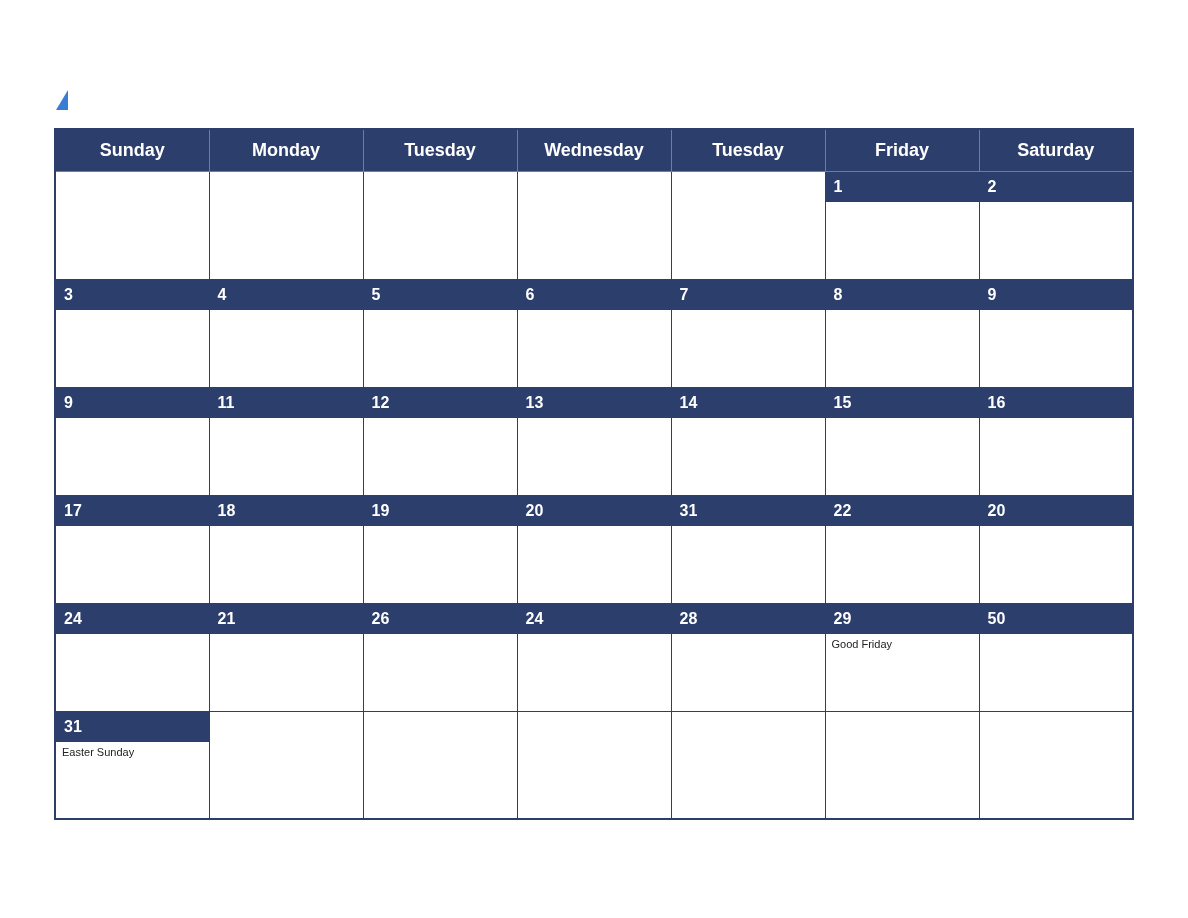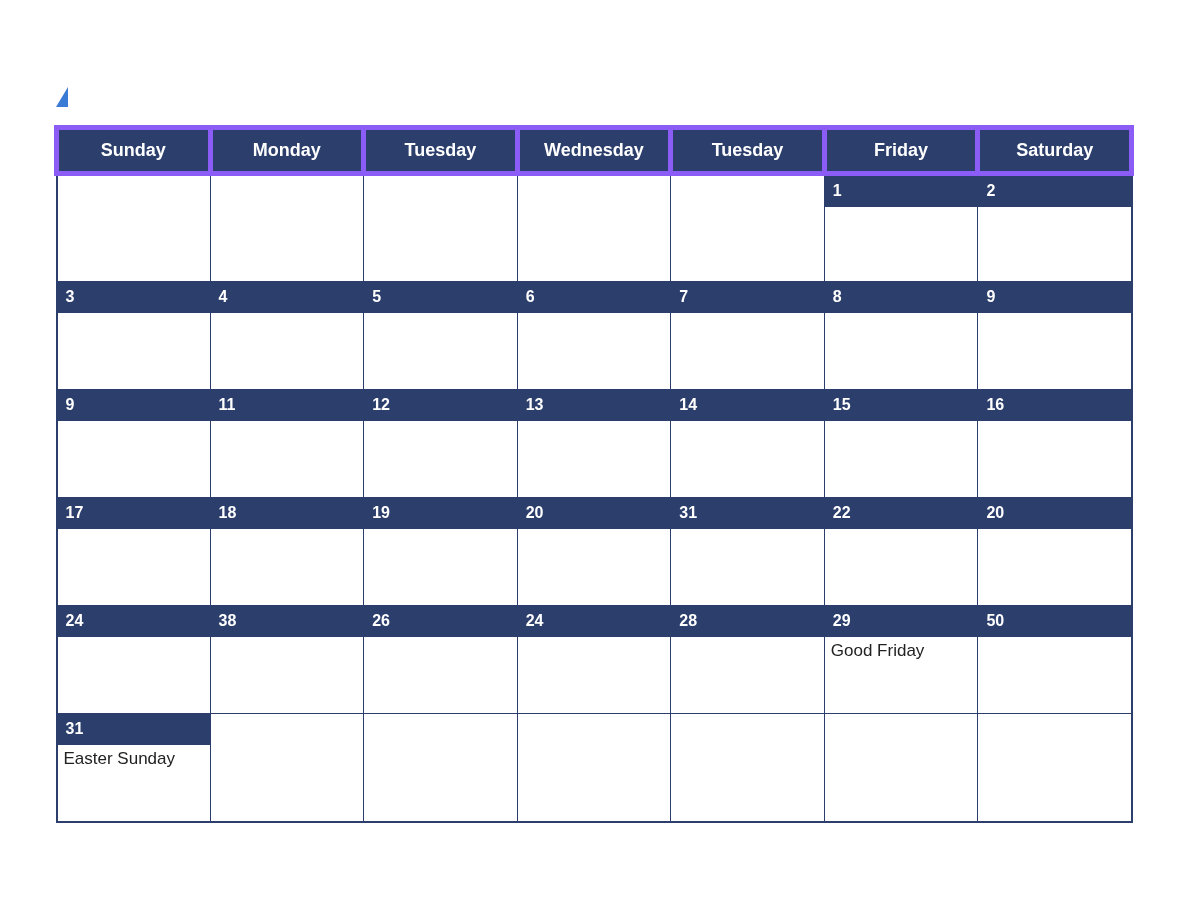--- a/index.html
+++ b/index.html
@@ -71,21 +71,21 @@
       border-collapse: collapse;
       border: 2px solid #2c3e6b;
     }
     .calendar-table th {
       background-color: #2c3e6b;
       color: #fff;
       font-size: 18px;
       font-weight: bold;
       padding: 10px 8px;
       text-align: center;
-      border: 5px solid #8b5cf6;
+      border: 1px solid #8b5cf6;
     }
     .calendar-table td {
       border: 1px solid #2c3e6b;
       vertical-align: top;
       width: calc(100% / 7);
       height: 108px;
       padding: 0;
       background: #fff;
     }
     .day-cell {
@@ -101,21 +101,21 @@
       font-weight: bold;
       padding: 4px 8px;
       display: block;
       line-height: 1.4;
     }
     .day-number.empty {
       background: transparent;
       color: transparent;
     }
     .day-event {
-      font-size: 17px;
+      font-size: 11px;
       color: #222;
       padding: 4px 6px;
     }
   </style>
 </head>
 <body>
 
 <div class="calendar-container">
   <div class="header">
     <div class="logo">
@@ -295,21 +295,21 @@
           </td>
         </tr>
         <tr>
           <td>
             <div class="day-cell">
               <span class="day-number">24</span>
             </div>
           </td>
           <td>
             <div class="day-cell">
-              <span class="day-number">38</span>
+              <span class="day-number">21</span>
             </div>
           </td>
           <td>
             <div class="day-cell">
               <span class="day-number">26</span>
             </div>
           </td>
           <td>
             <div class="day-cell">
               <span class="day-number">24</span>

